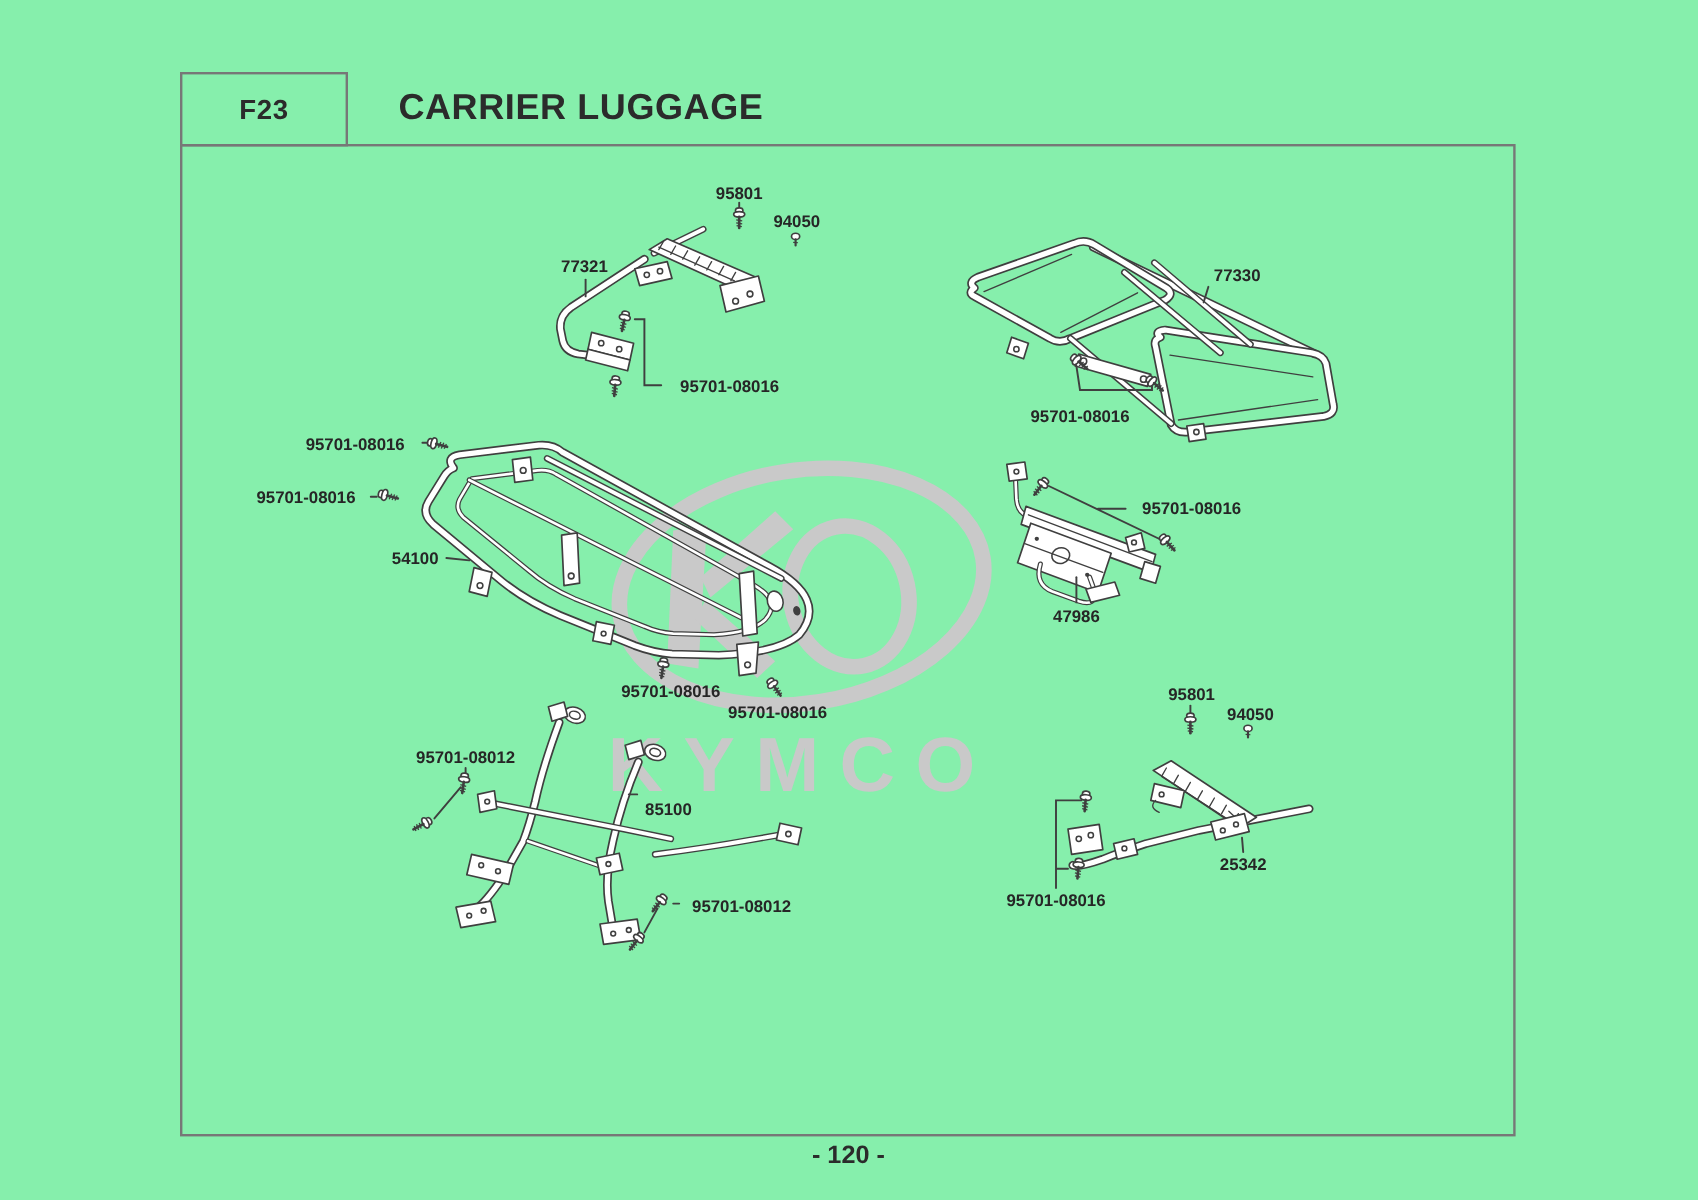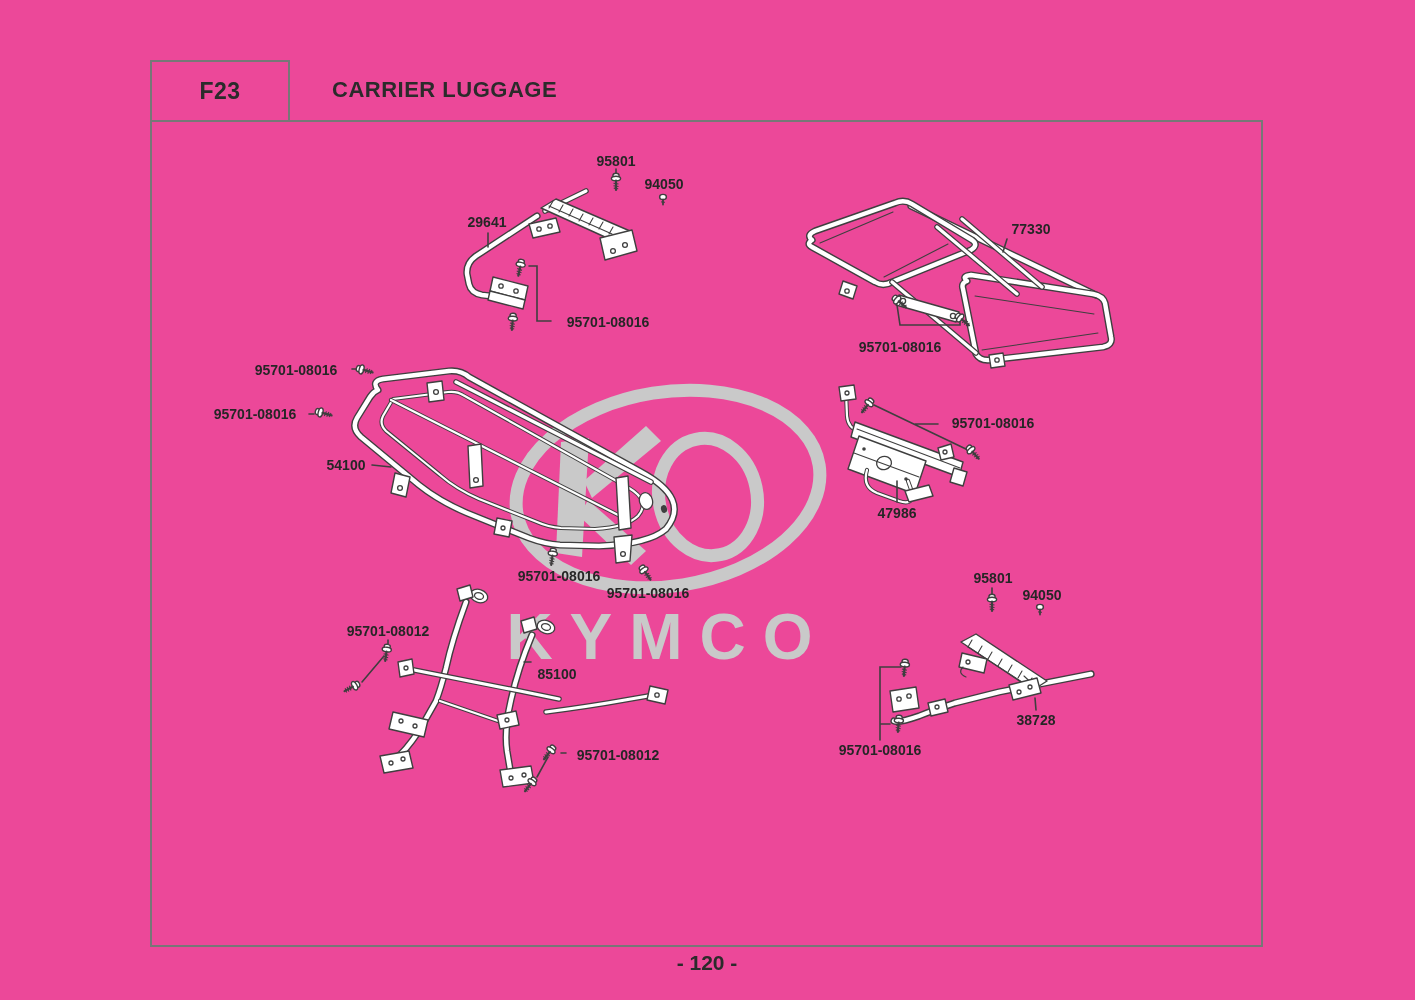--- a/index.html
+++ b/index.html
@@ -1,22 +1,22 @@
 <!DOCTYPE html>
 <html><head>
 <meta charset="utf-8">
 <style>
   html,body{margin:0;padding:0;background:#fff;}
-  .page{position:relative;width:1415px;height:1000px;background:#ec4899;overflow:hidden;
+  .page{position:relative;width:1415px;height:1000px;background:#86efac;overflow:hidden;
         font-family:"Liberation Sans",sans-serif;}
   .frame-box{position:absolute;border:2px solid #777;}
   .code-box{left:150px;top:60px;width:136px;height:58px;display:flex;align-items:center;justify-content:center;}
   .code-text{font-size:23px;font-weight:bold;color:#2b2b2b;letter-spacing:.5px;}
   .page-title{position:absolute;left:332px;top:90px;transform:translateY(-50%);
-              font-size:22px;font-weight:bold;color:#2b2b2b;letter-spacing:.5px;white-space:nowrap;}
+              font-size:30px;font-weight:bold;color:#2b2b2b;letter-spacing:.5px;white-space:nowrap;}
   .main-box{left:150px;top:120px;width:1109px;height:823px;}
   .page-num{position:absolute;left:707px;top:963px;transform:translate(-50%,-50%);
             font-size:21px;font-weight:bold;color:#2b2b2b;white-space:nowrap;text-align:right;}
   svg.art{position:absolute;left:0;top:0;}
   .lbl{position:absolute;transform:translate(-50%,-50%);font-size:14px;font-weight:bold;
        color:#262626;white-space:nowrap;}
   
   .p1{fill:none;stroke:#3f3f3f;stroke-width:7.2;stroke-linecap:round;stroke-linejoin:round}
   .p2{fill:none;stroke:#fff;stroke-width:4.4;stroke-linecap:round;stroke-linejoin:round}
   .q1{fill:none;stroke:#3f3f3f;stroke-width:5.6;stroke-linecap:round;stroke-linejoin:round}
@@ -251,38 +251,38 @@
       <use href="#boltG" transform="translate(533,781) rotate(38)"></use>
       <use href="#boltG" transform="translate(992,598)"></use>
       <use href="#nutG" transform="translate(1040,607)"></use>
       <use href="#boltG" transform="translate(905,663) rotate(5)"></use>
       <use href="#boltG" transform="translate(899,719) rotate(5)"></use>
     </g>
   </svg>
 
   <div class="lbl" style="left:616px;top:161px">95801</div>
   <div class="lbl" style="left:664px;top:184px">94050</div>
-  <div class="lbl" style="left:487px;top:222px">29641</div>
+  <div class="lbl" style="left:487px;top:222px">77321</div>
   <div class="lbl" style="left:608px;top:322px">95701-08016</div>
 
   <div class="lbl" style="left:1031px;top:229px">77330</div>
   <div class="lbl" style="left:900px;top:347px">95701-08016</div>
 
   <div class="lbl" style="left:296px;top:370px">95701-08016</div>
   <div class="lbl" style="left:255px;top:414px">95701-08016</div>
   <div class="lbl" style="left:346px;top:465px">54100</div>
   <div class="lbl" style="left:559px;top:576px">95701-08016</div>
   <div class="lbl" style="left:648px;top:593px">95701-08016</div>
 
   <div class="lbl" style="left:993px;top:423px">95701-08016</div>
   <div class="lbl" style="left:897px;top:513px">47986</div>
 
   <div class="lbl" style="left:388px;top:631px">95701-08012</div>
   <div class="lbl" style="left:557px;top:674px">85100</div>
   <div class="lbl" style="left:618px;top:755px">95701-08012</div>
 
   <div class="lbl" style="left:993px;top:578px">95801</div>
   <div class="lbl" style="left:1042px;top:595px">94050</div>
-  <div class="lbl" style="left:1036px;top:720px">38728</div>
+  <div class="lbl" style="left:1036px;top:720px">25342</div>
   <div class="lbl" style="left:880px;top:750px">95701-08016</div>
 
   <div class="page-num">- 120 -</div>
 </div>
 
 </body></html>

